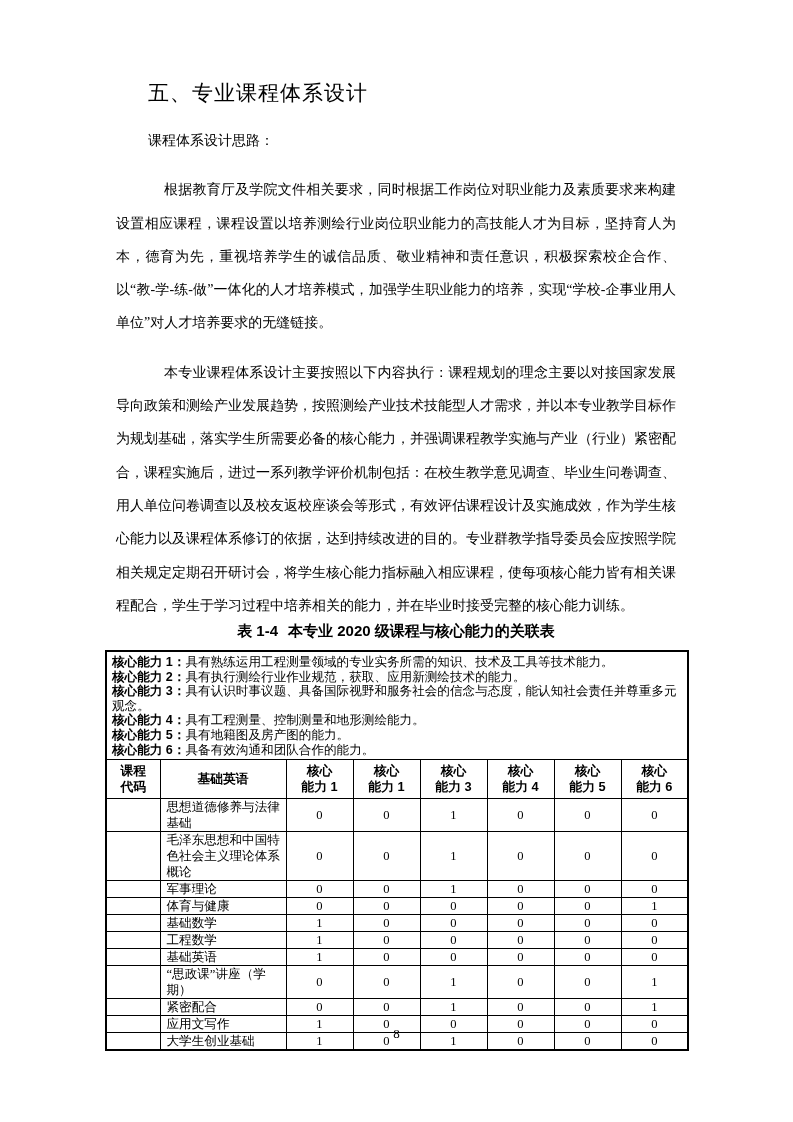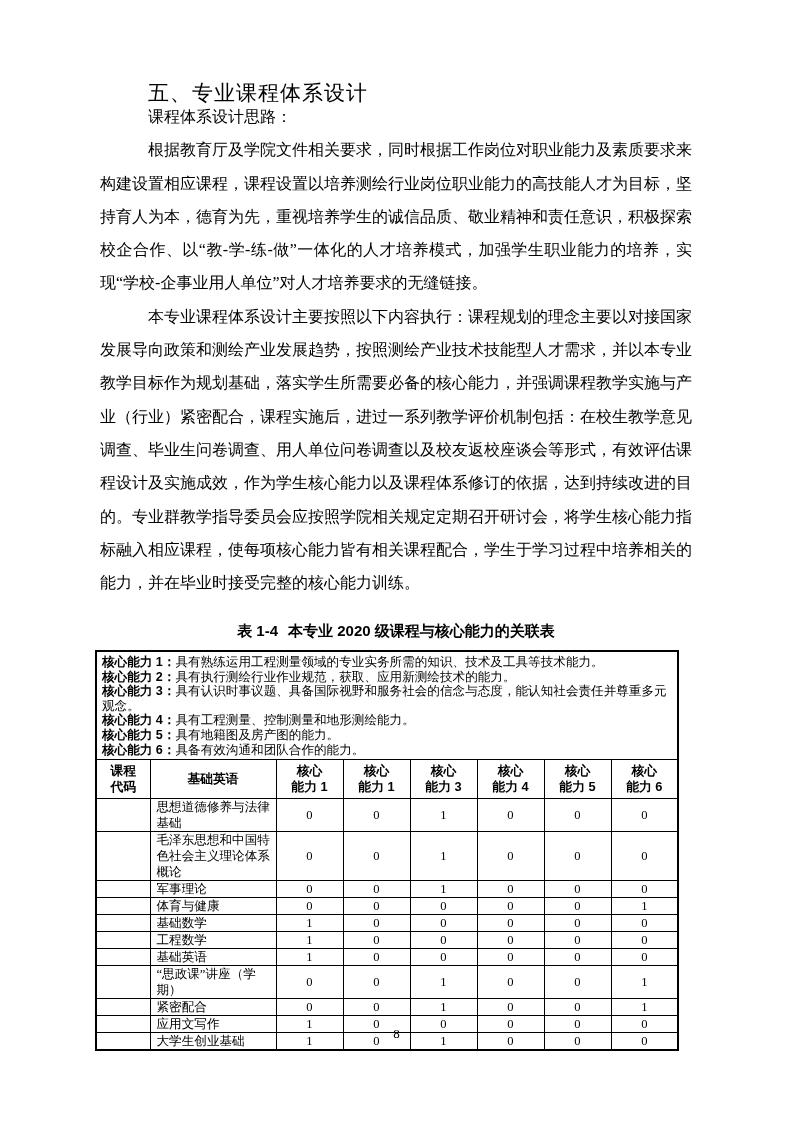--- a/index.html
+++ b/index.html
@@ -13,37 +13,37 @@
 
   .sec-title {
     position:absolute; top:80px; left:148px;
     font-family:"Liberation Sans","DejaVu Sans",sans-serif;
     font-weight:normal; font-size:21px; line-height:26px;
     letter-spacing:1px;
     margin:0;
   }
 
   .text-block {
-    position:absolute; top:100px; left:100px; width:592px;
-    font-size:16px; line-height:33.3px;
+    position:absolute; top:124px; left:100px; width:592px;
+    font-size:14px; line-height:33.3px;
     text-align:justify;
   }
   .intro-line { margin:0; text-indent:48px; text-align:left; }
-  .text-block p.body-par { margin:0; text-indent:48px; }
+  .text-block p.body-par { margin:16px; text-indent:48px; }
 
   .table-caption {
     position:absolute; top:617px; left:100px; width:592px;
     text-align:center;
     font-family:"Liberation Sans","DejaVu Sans",sans-serif;
     font-weight:bold; font-size:15px; line-height:28px;
   }
   .cap-title { margin-left:10px; }
 
   table.matrix {
-    position:absolute; top:650px; left:95px;
+    position:absolute; top:650px; left:105px;
     width:584px;
     border-collapse:collapse;
     table-layout:fixed;
   }
   table.matrix, table.matrix td, table.matrix th { border:1px solid #000; }
   table.matrix { border:2px solid #000; }
 
   .t-def {
     padding:3px 5px 2px 5px;
     font-size:12.3px; line-height:14.6px;

